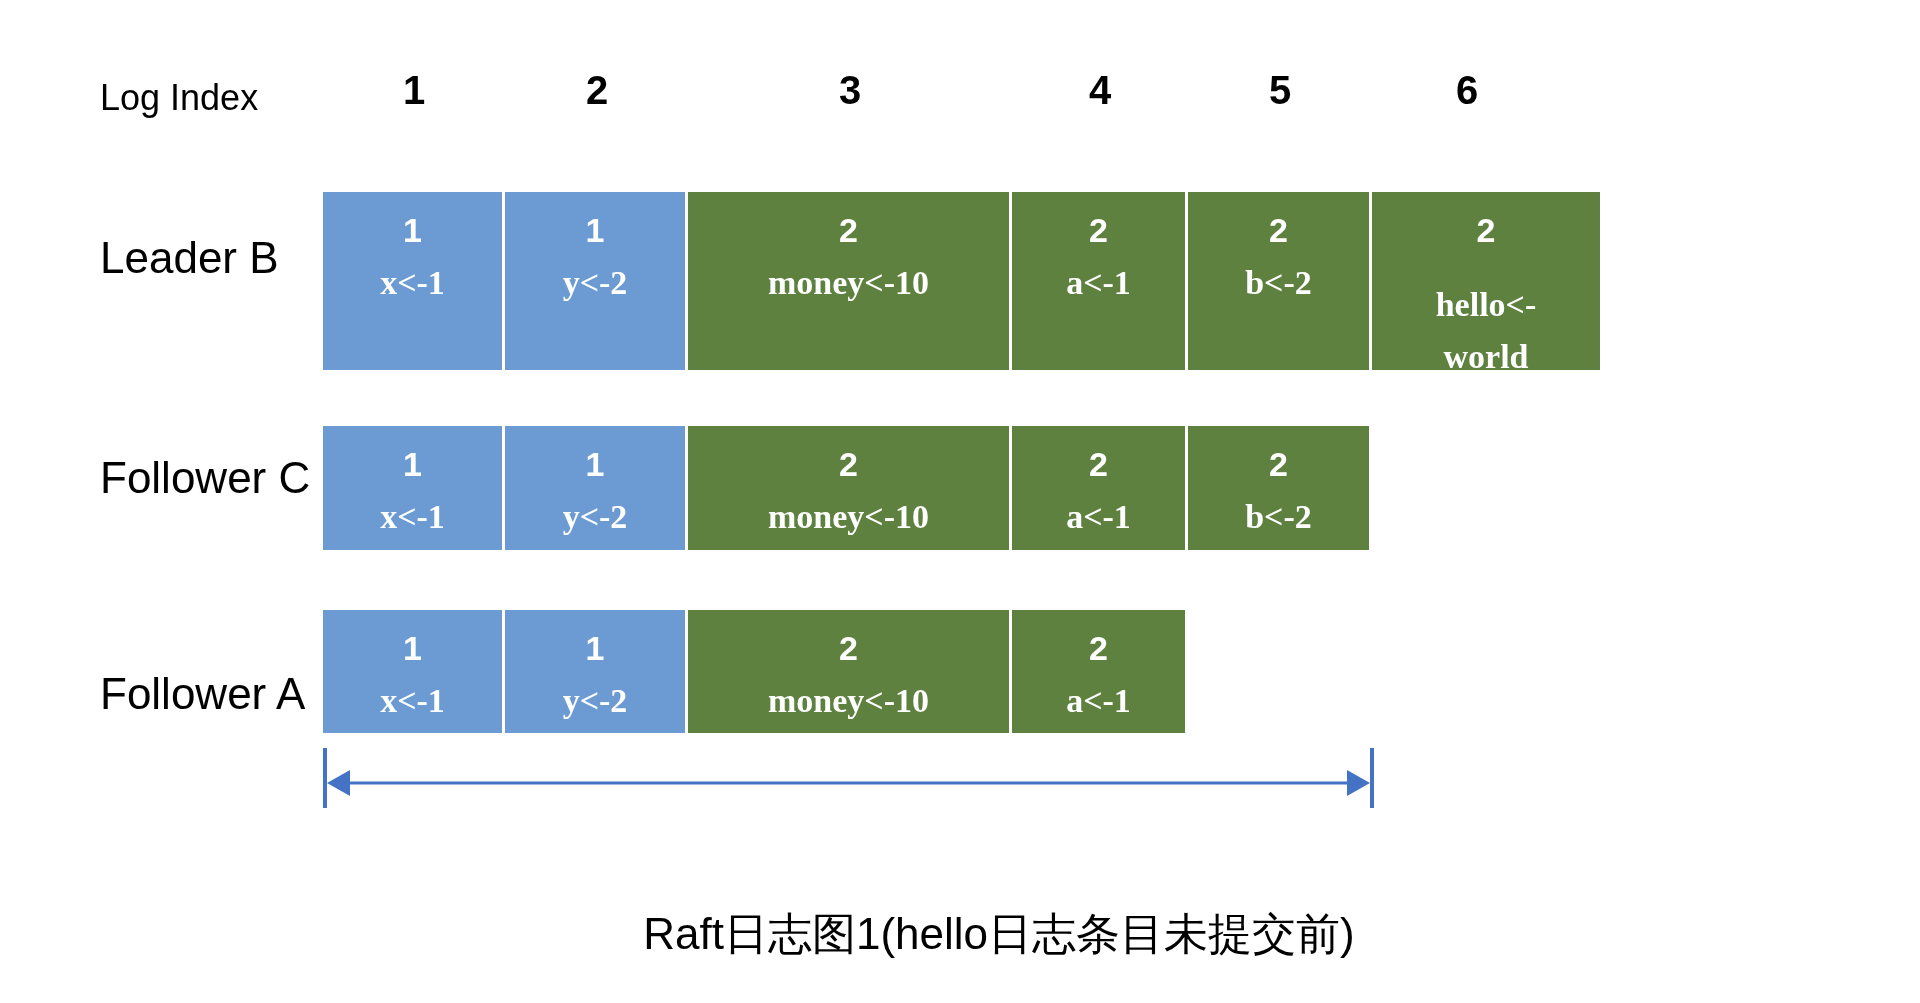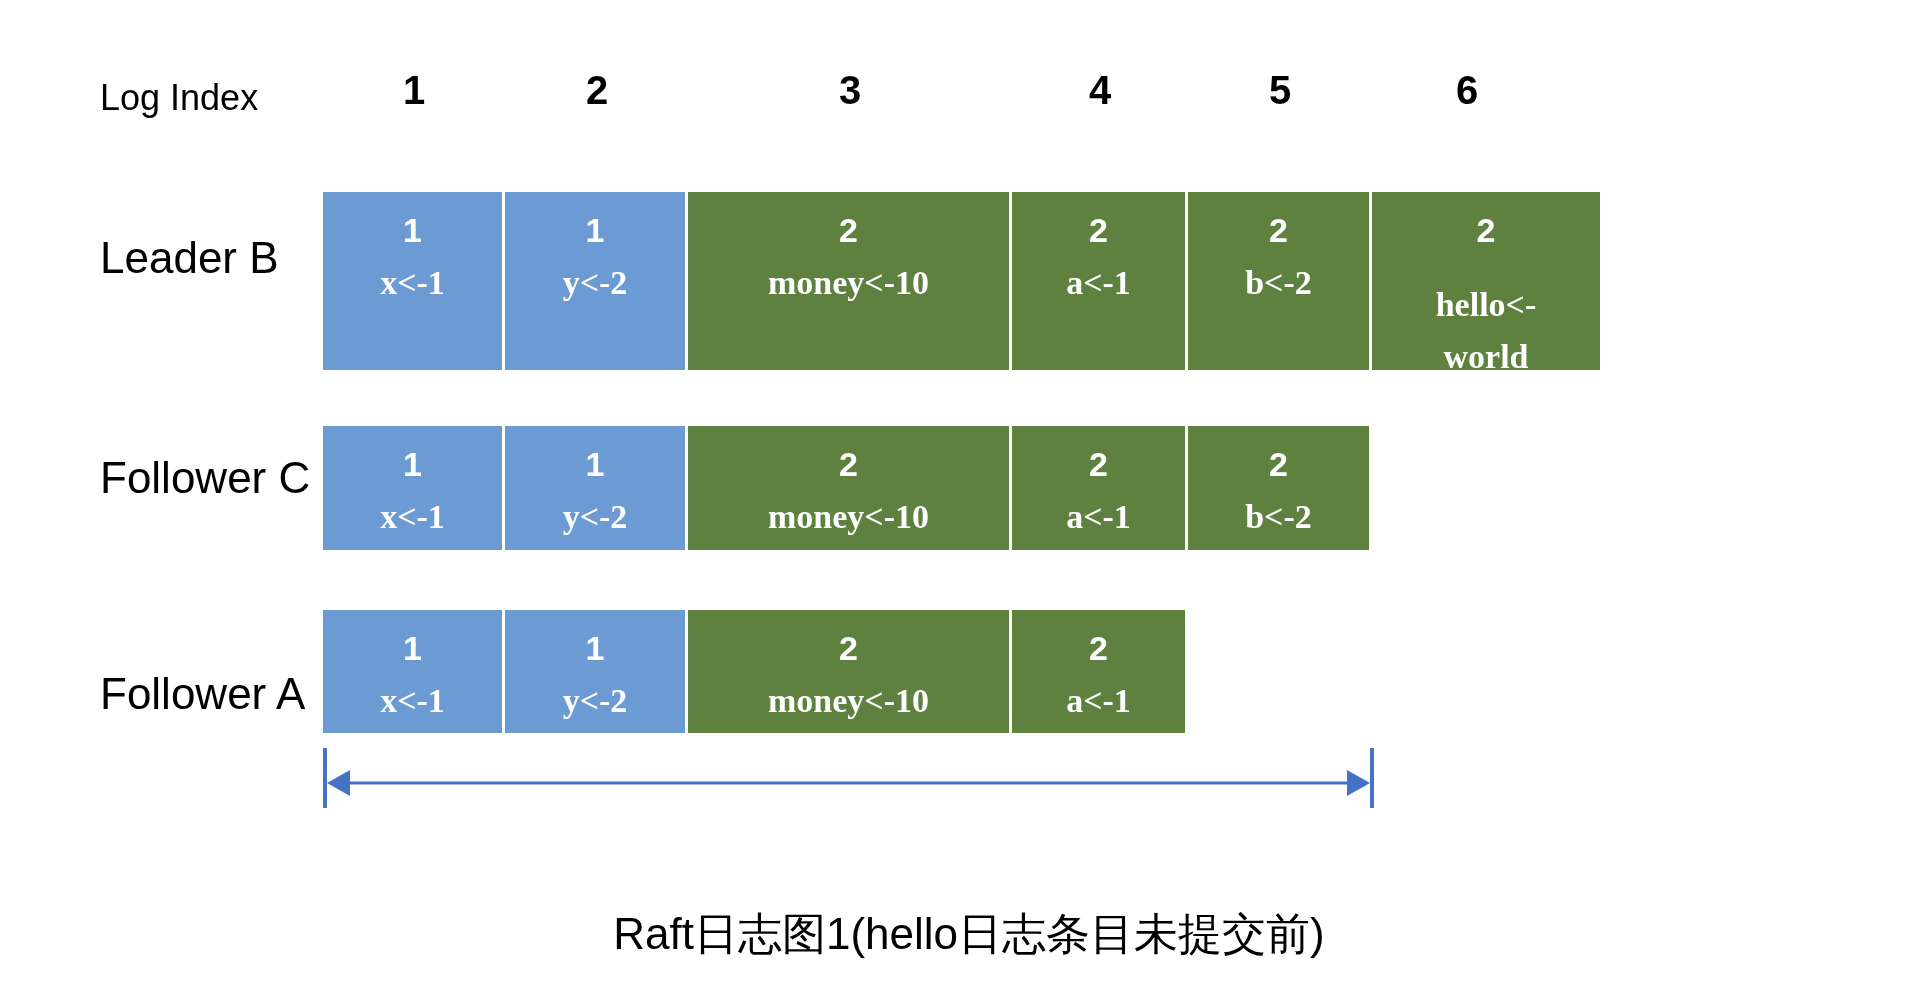--- a/index.html
+++ b/index.html
@@ -93,21 +93,21 @@
     left: 780px;
     top: 800px;
     transform: translateX(-50%);
     font-size: 42px;
     line-height: 50px;
     white-space: nowrap;
   }
   
   .figure-caption {
     position: absolute;
-    left: 969px;
+    left: 999px;
     top: 908px;
     transform: translateX(-50%);
     font-size: 44px;
     line-height: 52px;
     white-space: nowrap;
   }
 </style>
 </head>
 <body>
 

